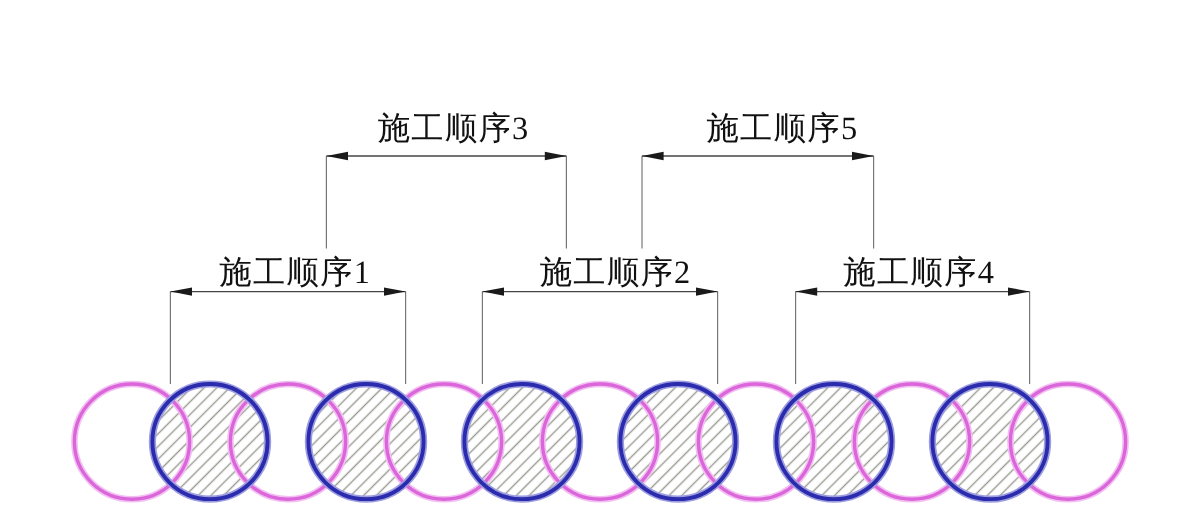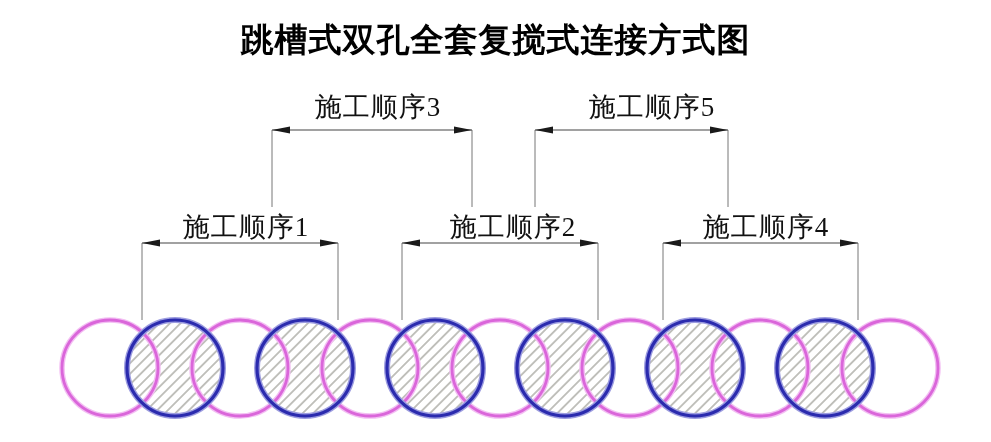--- a/index.html
+++ b/index.html
@@ -37,21 +37,20 @@
     font-family: "Liberation Serif", "DejaVu Serif", serif;
     font-size: 27px;
     fill: #111111;
     letter-spacing: 1px;
   }
 </style>
 </head>
 <body>
 
 <div class="stage">
-  <div class="diagram-title">跳槽式双孔全套复搅式连接方式图</div>
   <svg class="pile-svg" id="pile-svg" width="991" height="442" viewBox="0 0 991 442">
       <defs>
         <pattern id="hatch" width="7.5" height="7.5" patternUnits="userSpaceOnUse" patternTransform="rotate(-45)">
           <line x1="0" y1="3.75" x2="7.5" y2="3.75" stroke="#9B9B93" stroke-width="1.2"></line>
         </pattern>
       </defs>
       <g>
         <circle cx="175" cy="368" r="47" fill="url(#hatch)" stroke="none"></circle>
         <circle cx="305" cy="368" r="47" fill="url(#hatch)" stroke="none"></circle>
         <circle cx="435" cy="368" r="47" fill="url(#hatch)" stroke="none"></circle>

